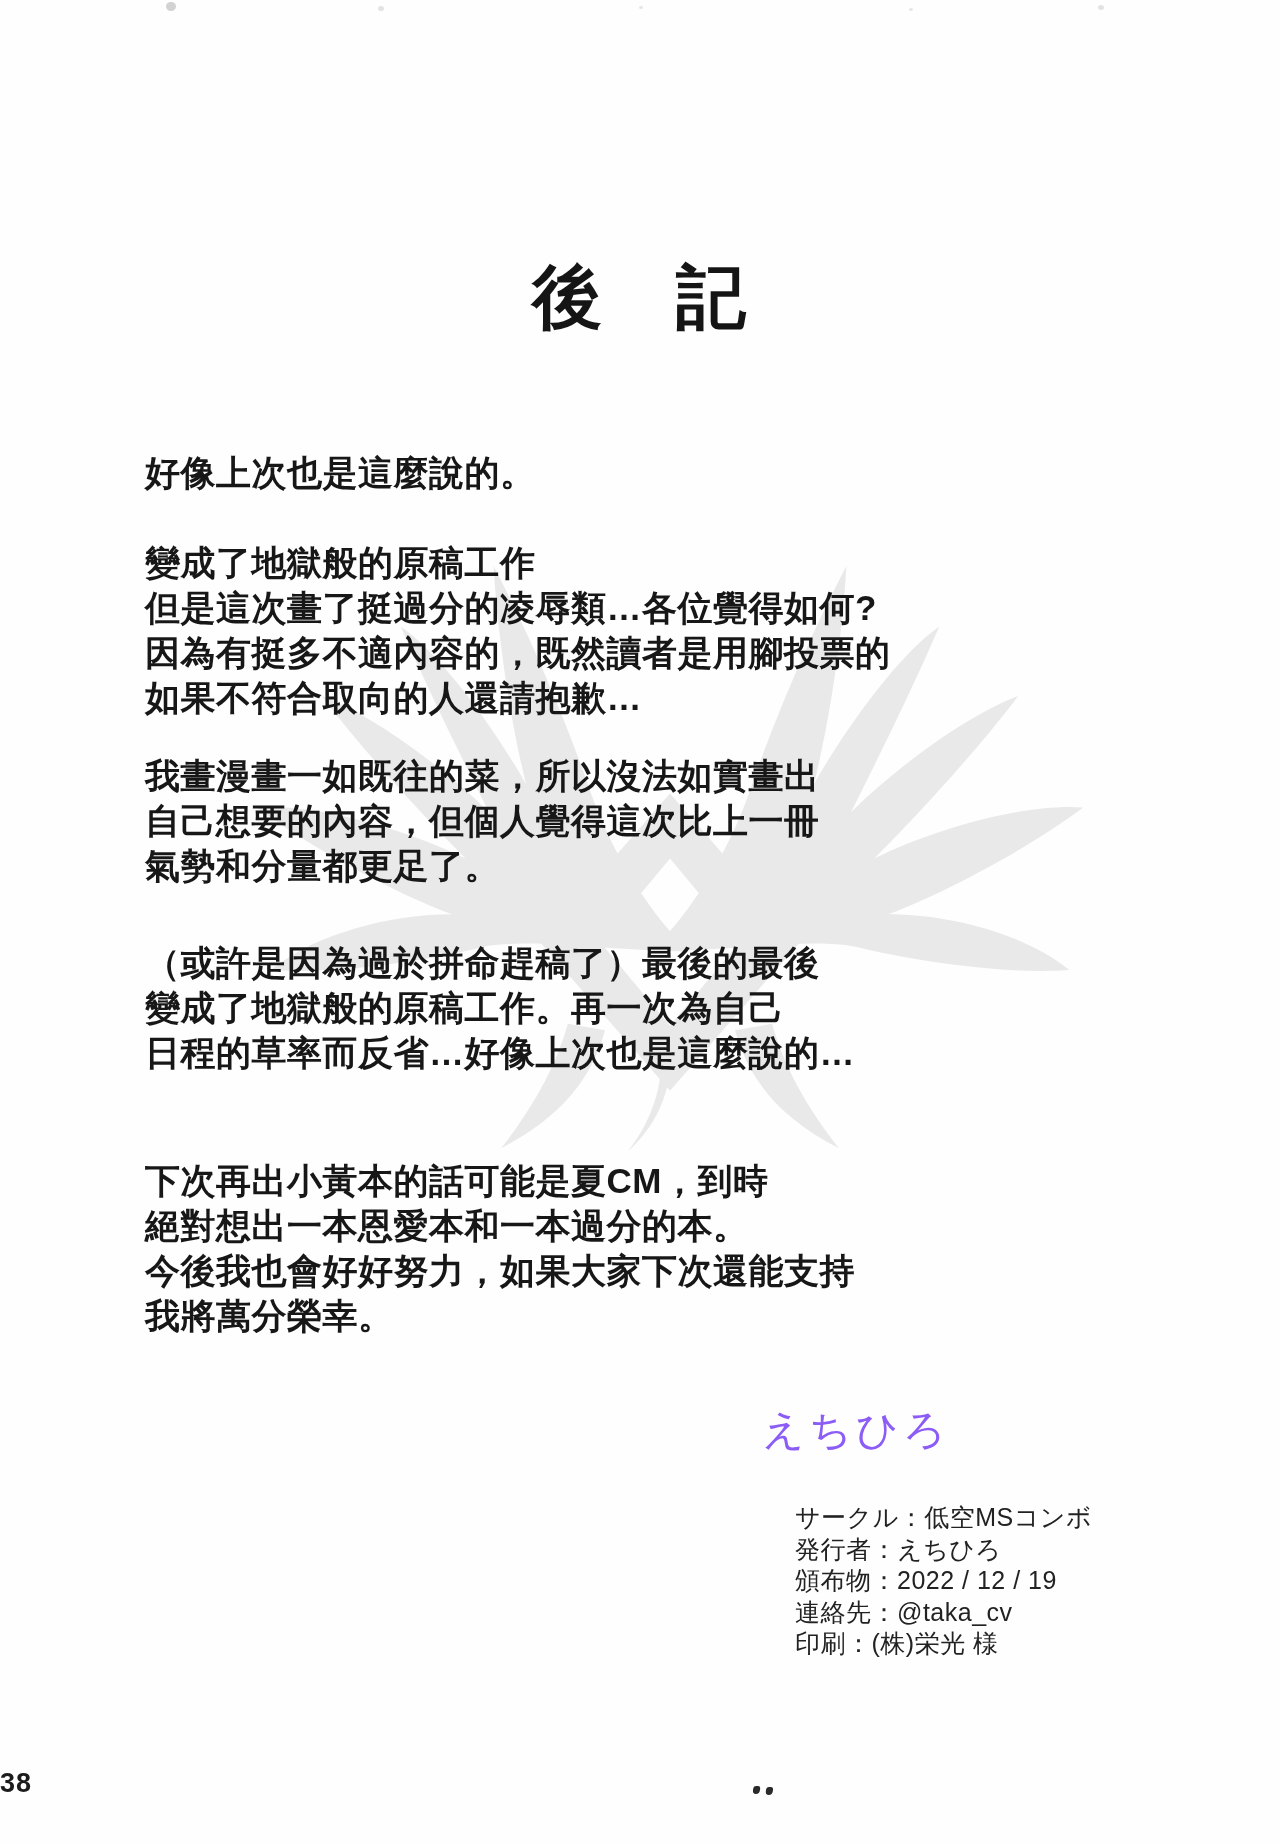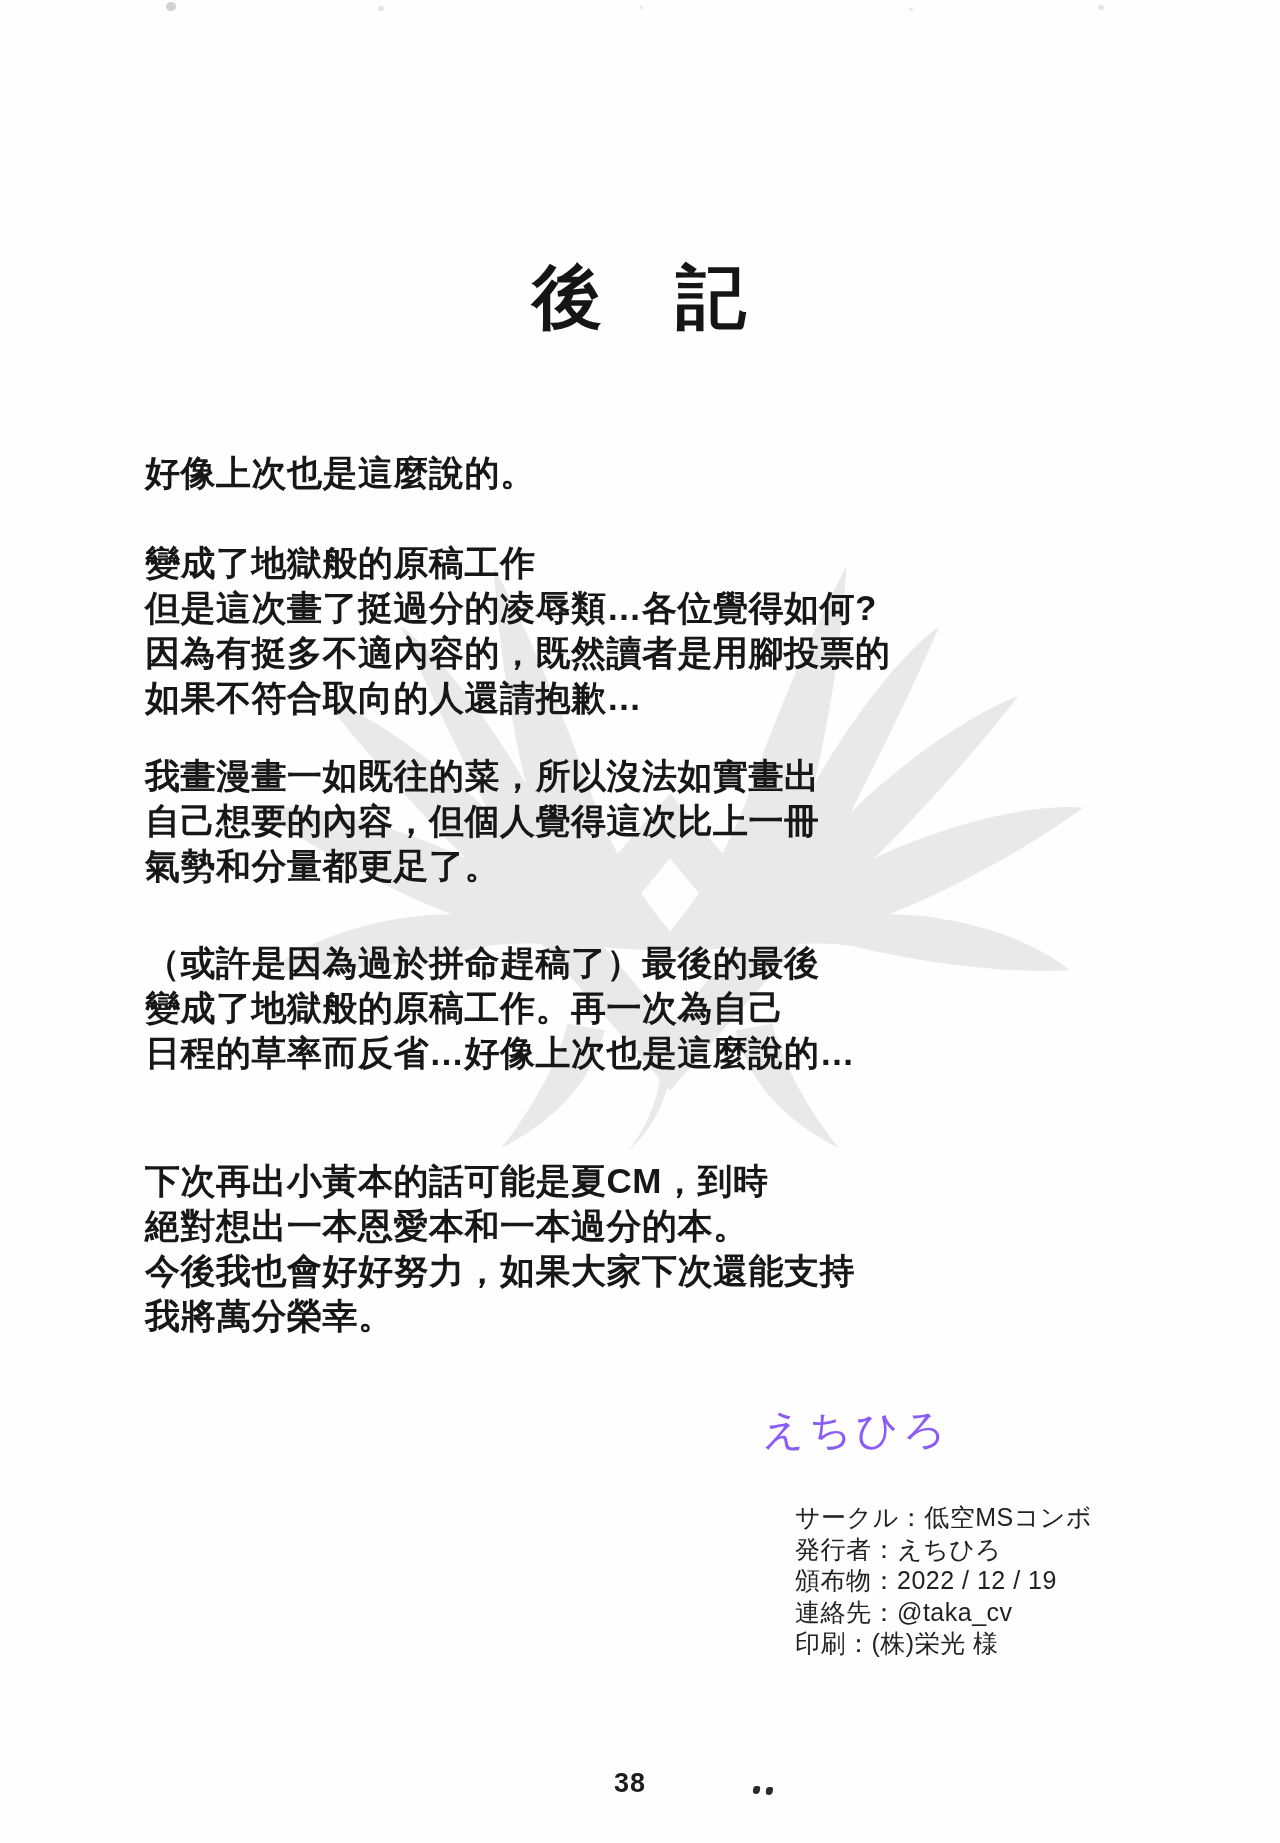--- a/index.html
+++ b/index.html
@@ -66,21 +66,20 @@
     font-weight: 400;
     letter-spacing: 0.5px;
     color: #222222;
   }
   .colophon .colophon-line { white-space: pre; }
   .page-number {
     position: absolute;
     left: 0;
     top: 1768px;
     width: 1260px;
-    text-align: center;
     font-size: 27px;
     font-weight: 600;
     letter-spacing: 1px;
     color: #1c1c1c;
   }
   .artifact-bottom {
     position: absolute;
     left: 753px;
     top: 1786px;
     width: 7px;

